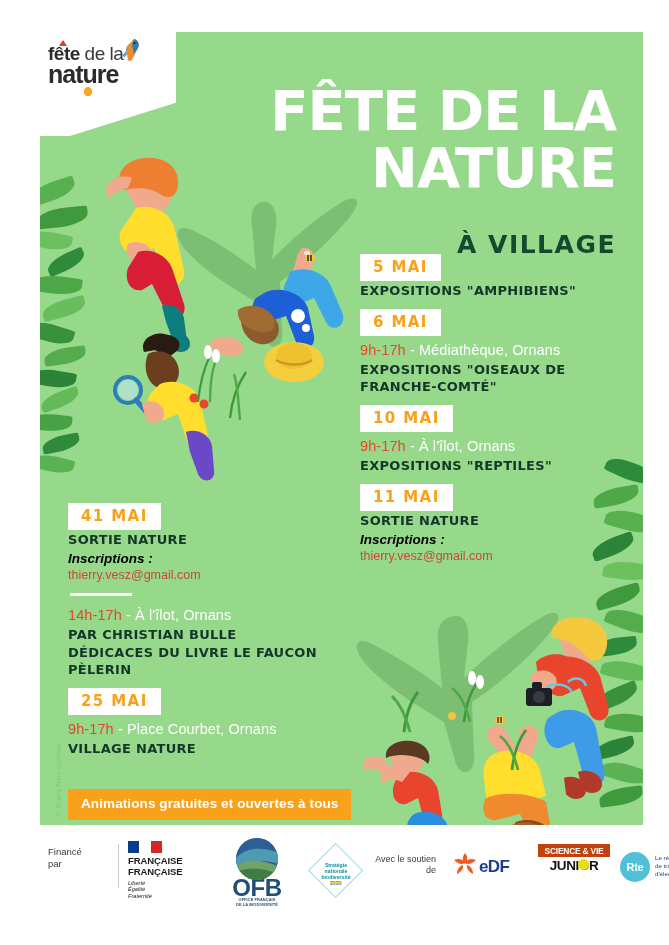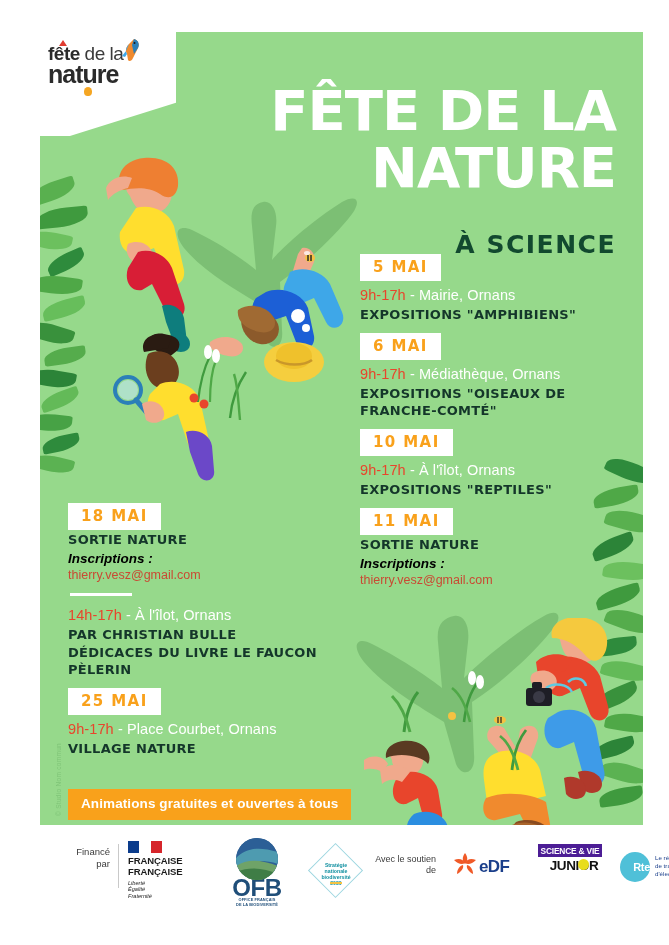--- a/index.html
+++ b/index.html
@@ -71,21 +71,21 @@
       padding:8px 13px 9px 13px;letter-spacing:.1px;}
 
   .credit{position:absolute;left:-27px;top:744px;width:90px;
       transform:rotate(-90deg);transform-origin:center;
       font-size:6.5px;color:#7FC477;letter-spacing:.3px;white-space:nowrap;
       text-align:center;}
 
   
   .footer{position:absolute;left:33px;top:832px;width:603px;height:95px;
       background:#ffffff;}
-  .fin-lbl{position:absolute;left:8px;top:14px;width:62px;text-align:right;
+  .fin-lbl{position:absolute;left:8px;top:14px;width:62px;text-align:left;
       font-size:9.5px;line-height:12px;color:#3c3c3c;}
   .fin-sep{position:absolute;left:78px;top:12px;width:1px;height:44px;background:#c9c9c9;}
   .rf{position:absolute;left:88px;top:9px;width:78px;}
   .rf-flag{width:34px;height:12px;position:relative;margin-bottom:3px;}
   .rf-flag i{position:absolute;top:0;width:11.3px;height:12px;}
   .rf-t{font-size:9.5px;font-weight:bold;color:#1b1b1b;line-height:10.5px;
       letter-spacing:-.1px;}
   .rf-m{font-size:5.6px;font-style:italic;color:#1b1b1b;line-height:6.4px;margin-top:3px;}
   .ofb{position:absolute;left:177px;top:6px;width:80px;text-align:center;}
   .ofb-c{width:42px;height:42px;border-radius:50%;margin:0 auto;overflow:hidden;
@@ -100,30 +100,30 @@
   .snb-t{position:absolute;left:10px;top:18px;width:46px;text-align:center;
       font-size:5.2px;font-weight:bold;color:#0F8FA0;line-height:6px;}
   .snb-u{position:absolute;left:27px;top:38px;width:12px;height:1.6px;background:#F5C242;}
   .sout-lbl{position:absolute;left:322px;top:22px;width:74px;text-align:right;
       font-size:9px;line-height:11px;color:#3c3c3c;}
   .edf{position:absolute;left:412px;top:22px;width:74px;}
   .edf-f{position:absolute;left:0;top:-2px;width:26px;height:26px;}
   .edf-t{position:absolute;left:27px;top:3px;font-size:17px;font-weight:bold;
       color:#1B3F8B;letter-spacing:-.6px;}
   .svj{position:absolute;left:498px;top:12px;width:74px;}
-  .svj-top{background:#4c1d95;color:#ffffff;font-size:8.4px;font-weight:bold;
-      text-align:center;padding:1.5px 0 1.5px 0;letter-spacing:-.2px;width:64px;}
+  .svj-top{background:#c2410c;color:#ffffff;font-size:8.4px;font-weight:bold;
+      text-align:center;padding:1.5px 0 1.5px 0;letter-spacing:-.2px;width:72px;}
   .svj-bot{position:relative;font-size:13.5px;font-weight:bold;color:#111111;
       text-align:center;letter-spacing:-.4px;width:72px;margin-top:1px;}
   .svj-ball{position:absolute;left:40px;top:1px;width:11px;height:11px;
       border-radius:50%;background:#E8DD1B;}
   .rte{position:absolute;left:580px;top:20px;width:96px;}
   .rte-c{position:absolute;left:0;top:0;width:30px;height:30px;border-radius:50%;
       background:#4FC0D8;color:#ffffff;font-size:11px;font-weight:bold;
-      text-align:right;line-height:30px;letter-spacing:-.3px;}
+      text-align:center;line-height:30px;letter-spacing:-.3px;}
   .rte-t{position:absolute;left:35px;top:2px;font-size:6.2px;color:#1B3F8B;
       line-height:8px;}
 </style>
 </head>
 <body>
 
 <div id="poster">
 
   <div class="canvas">
 
@@ -290,27 +290,26 @@
           <path d="M14 1 C18 2 20 6 18 10 L13 20 C12 23 9 24 8 22 L7 16 C5 13 6 9 9 6 Z" fill="#F08A2E"></path>
           <path d="M14 1 C18 2 20 6 18 10 L14 16 L12 7 Z" fill="#2B7FB8"></path>
           <path d="M9 6 C6 9 5 13 7 16 L5 19 L2 18 L6 13 Z" fill="#3EA7E8"></path>
           <circle cx="14.5" cy="5" r="1" fill="#1a1a1a"></circle>
         </svg>
       </div>
     </div>
 
     <div class="t-fete">FÊTE DE LA</div>
     <div class="t-nature">NATURE</div>
-    <div class="t-city">À SCIENCE</div>
+    <div class="t-city">À VILLAGE</div>
 
     <div class="col-right">
 
       <div class="ev">
         <span class="badge">5 MAI</span>
-        <div class="ev-when"><span class="hrs">9h-17h</span><span> - Mairie, Ornans</span></div>
         <div class="ev-what">EXPOSITIONS "AMPHIBIENS"</div>
       </div>
 
       <div class="ev">
         <span class="badge">6 MAI</span>
         <div class="ev-when"><span class="hrs">9h-17h</span><span> - Médiathèque, Ornans</span></div>
         <div class="ev-what">EXPOSITIONS "OISEAUX DE FRANCHE-COMTÉ"</div>
       </div>
 
       <div class="ev">
@@ -324,21 +323,21 @@
         <div class="ev-what">SORTIE NATURE</div>
         <div class="ev-insc">Inscriptions :</div>
         <div class="ev-mail">thierry.vesz@gmail.com</div>
       </div>
 
     </div>
 
     <div class="col-left">
 
       <div class="ev">
-        <span class="badge">18 MAI</span>
+        <span class="badge">41 MAI</span>
         <div class="ev-what">SORTIE NATURE</div>
         <div class="ev-insc">Inscriptions :</div>
         <div class="ev-mail">thierry.vesz@gmail.com</div>
         <div class="divider"></div>
       </div>
 
       <div class="ev">
         <div class="ev-when"><span class="hrs">14h-17h</span><span> - À l'îlot, Ornans</span></div>
         <div class="ev-what">PAR CHRISTIAN BULLE</div>
         <div class="ev-what">DÉDICACES DU LIVRE LE FAUCON PÈLERIN</div>

